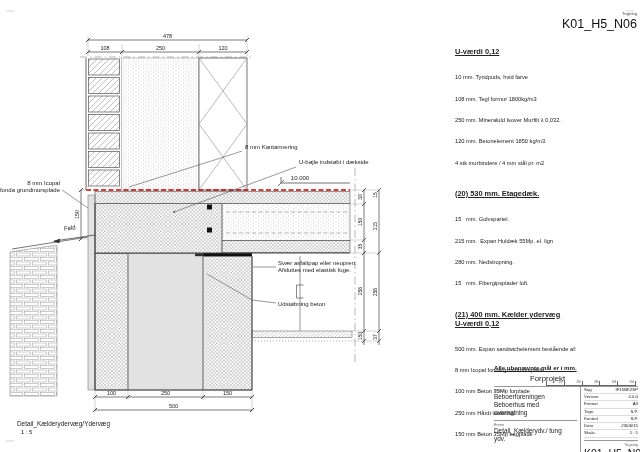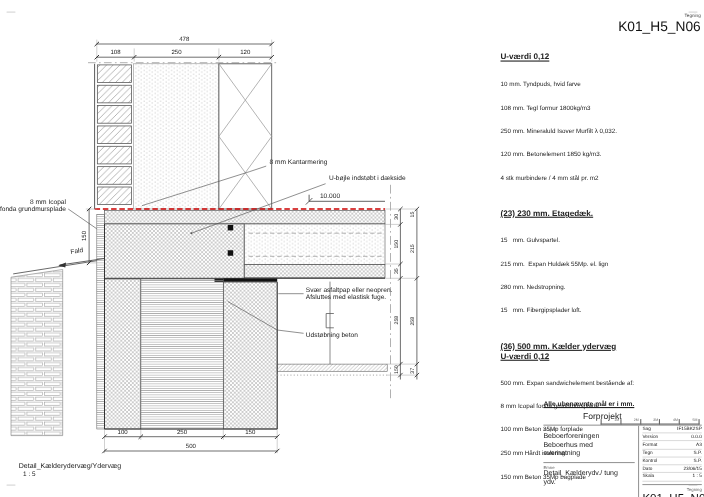--- a/index.html
+++ b/index.html
@@ -274,30 +274,30 @@
     <div class="nt">U-værdi 0,12</div>
     <div class="nb">
       <div>10 mm. Tyndpuds, hvid farve</div>
       <div>108 mm. Tegl formur 1800kg/m3</div>
       <div>250 mm. Mineraluld Isover Murfilt λ 0,032.</div>
       <div>120 mm. Betonelement 1850 kg/m3.</div>
       <div>4 stk murbindere / 4 mm stål pr. m2</div>
     </div>
   </div>
   <div class="sect">
-    <div class="nt">(23) 230 mm. Etagedæk.</div>
+    <div class="nt">(20) 530 mm. Etagedæk.</div>
     <div class="nb">
       <div>15   mm. Gulvspartel.</div>
       <div>215 mm.  Expan Huldæk 55Mp. el. lign</div>
       <div>280 mm. Nedstropning.</div>
       <div>15   mm. Fibergipsplader loft.</div>
     </div>
   </div>
   <div class="sect">
-    <div class="nt">(36) 500 mm. Kælder ydervæg</div>
+    <div class="nt">(21) 400 mm. Kælder ydervæg</div>
     <div class="nt">U-værdi 0,12</div>
     <div class="nb">
       <div>500 mm. Expan sandwichelement bestående af:</div>
       <div>8 mm Icopal fonda grundmursplade</div>
       <div>100 mm Beton 35Mp forplade</div>
       <div>250 mm Hårdt isolering</div>
       <div>150 mm Beton 35Mp bagplade</div>
     </div>
   </div>
 

